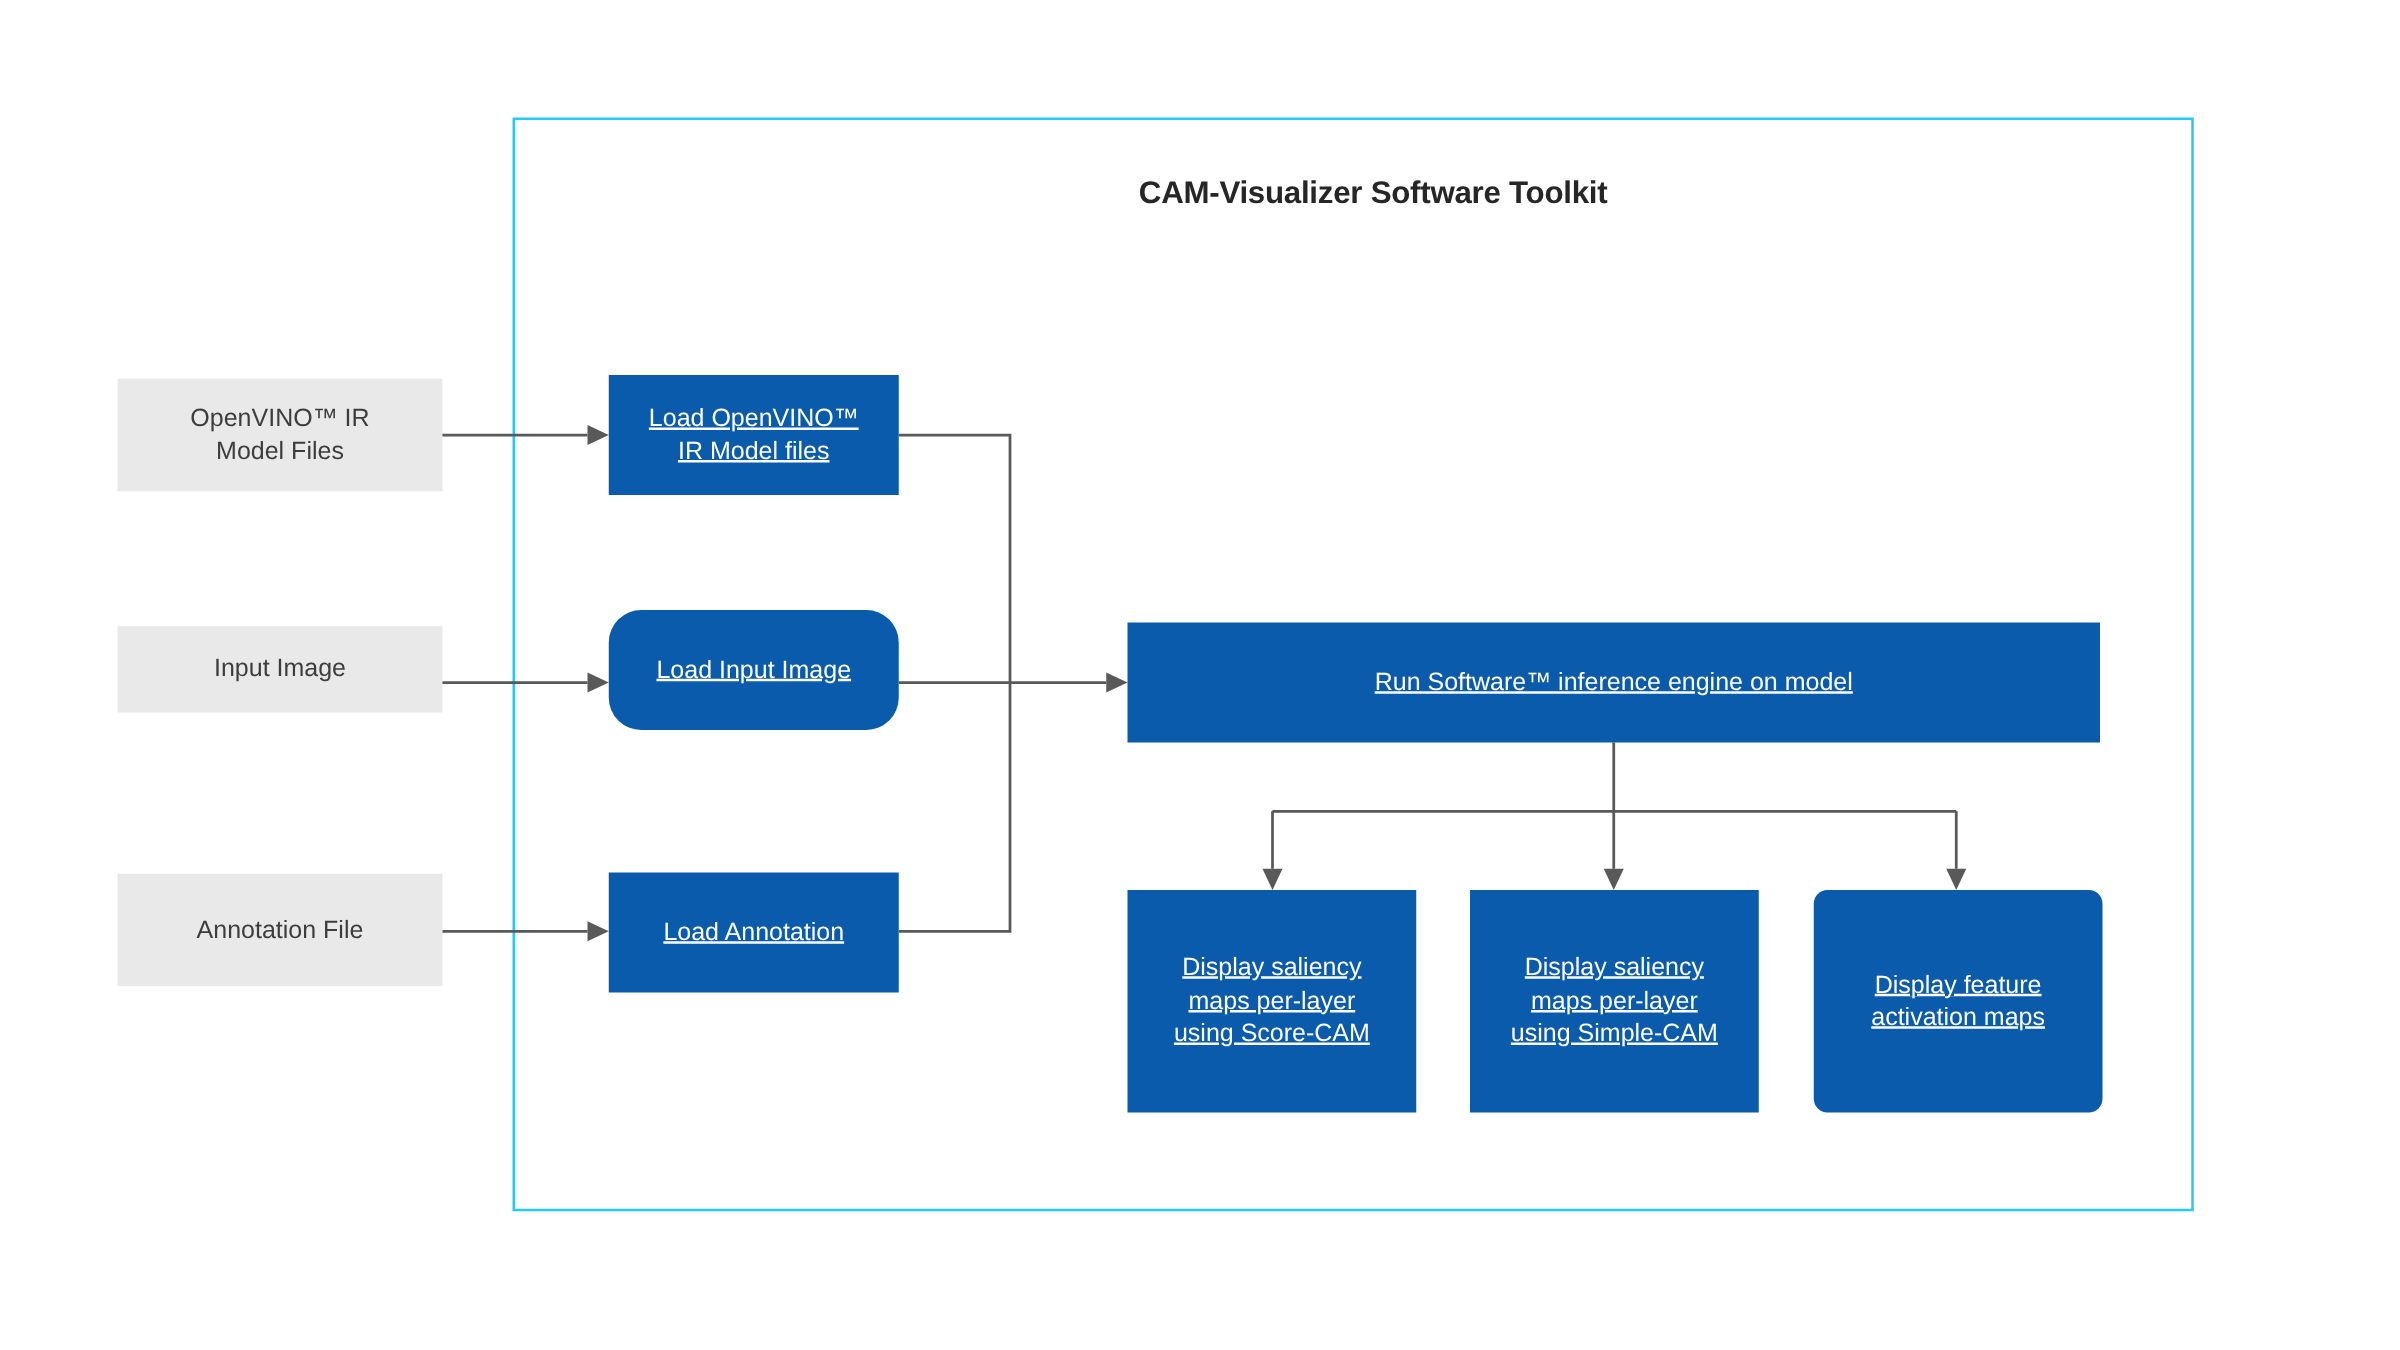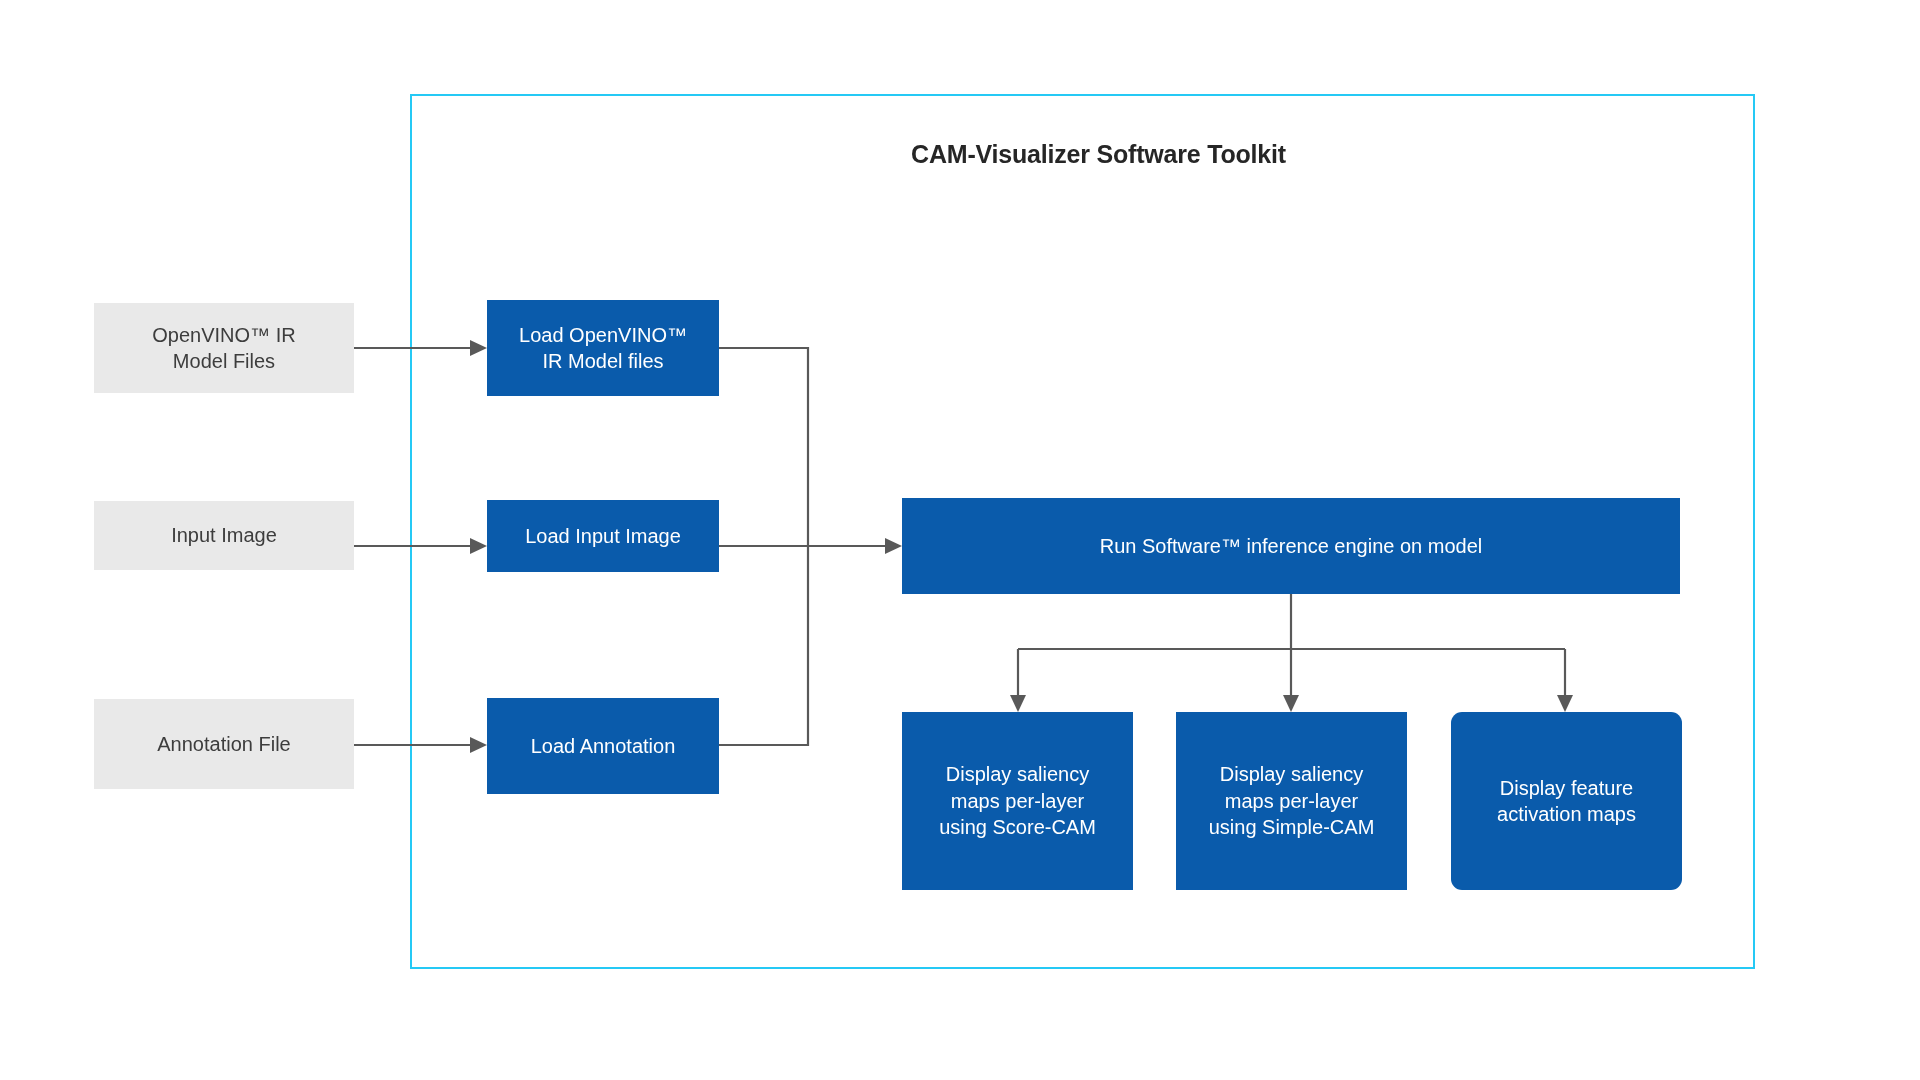--- a/index.html
+++ b/index.html
@@ -67,30 +67,31 @@
   .node.input-node {
     background: #e9e9e9;
     color: #3d3d3d;
     font-size: 20px;
   }
 
   .node.process-node {
     background: #0a5bab;
     color: #ffffff;
     font-size: 20px;
+    text-decoration: underline;
   }
 
   
   #input-openvino  { left: 94px;  top: 303px; width: 260px; height: 90px; }
   #input-image     { left: 94px;  top: 501px; width: 260px; height: 69px; }
   #input-annot     { left: 94px;  top: 699px; width: 260px; height: 90px; }
 
   
   #load-openvino   { left: 487px; top: 300px; width: 232px; height: 96px; }
-  #load-image      { left: 487px; top: 500px; width: 232px; height: 72px; }
+  #load-image      { left: 487px; top: 488px; width: 232px; height: 96px; border-radius: 26px; }
   #load-annot      { left: 487px; top: 698px; width: 232px; height: 96px; }
 
   
   #run-inference   { left: 902px; top: 498px; width: 778px; height: 96px; }
 
   
   #out-score-cam   { left: 902px;  top: 712px; width: 231px; height: 178px; }
   #out-simple-cam  { left: 1176px; top: 712px; width: 231px; height: 178px; }
   #out-feature     { left: 1451px; top: 712px; width: 231px; height: 178px; border-radius: 11px; }
 

